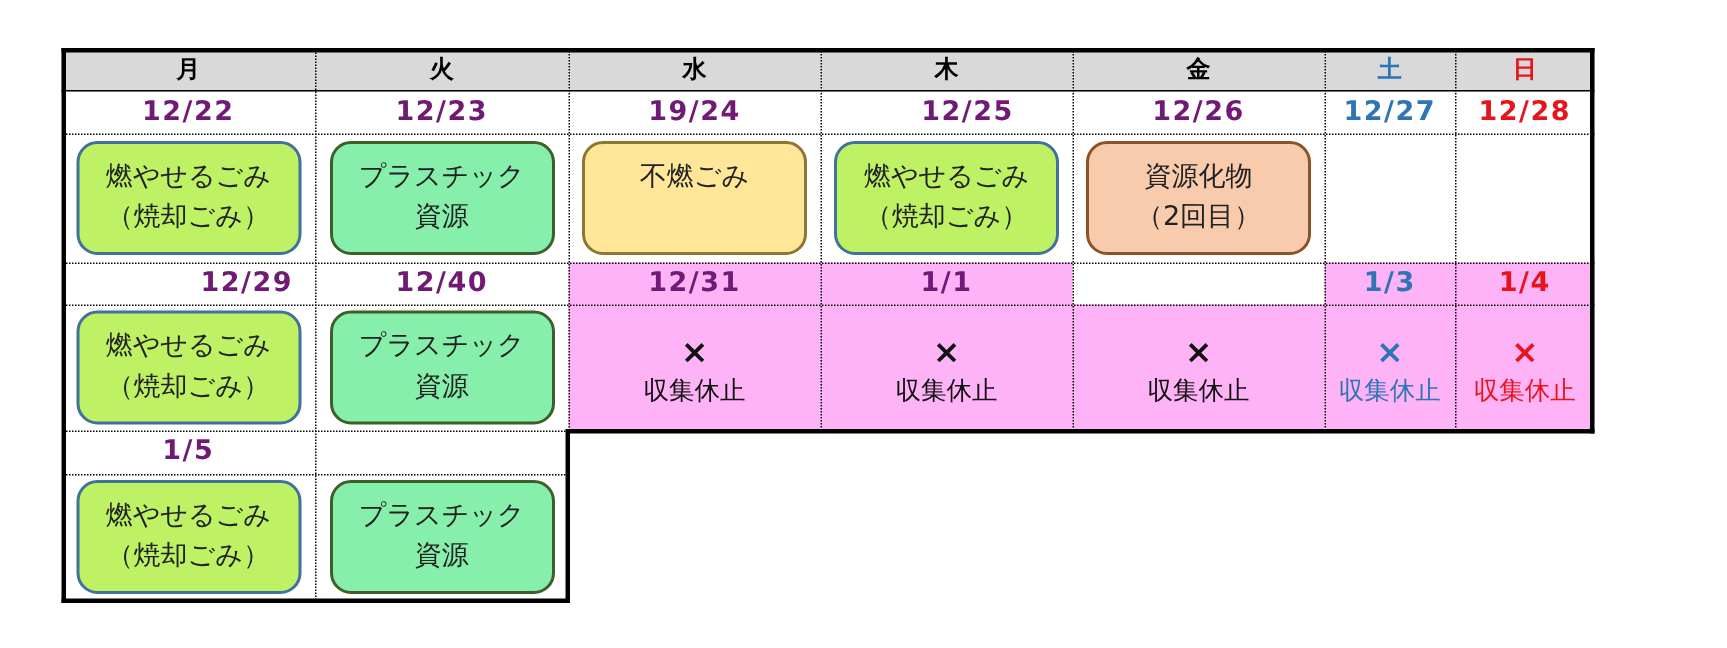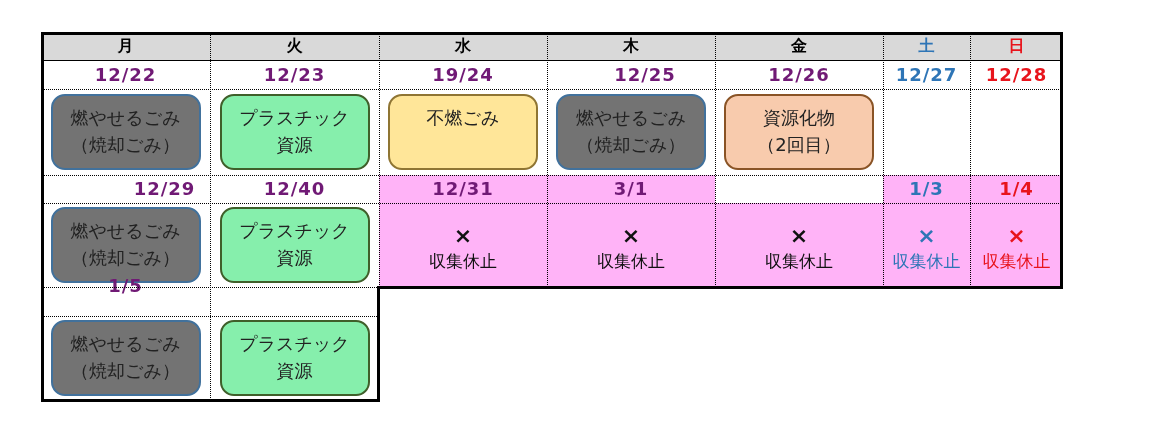--- a/index.html
+++ b/index.html
@@ -9,21 +9,21 @@
   .cell { position:absolute; box-sizing:border-box; }
   .hdr { background:#d9d9d9; text-align:center; font-weight:bold; font-size:16px; line-height:28px; color:#000; }
   .date { text-align:center; font-weight:bold; font-size:18px; line-height:28px; color:#701a75; letter-spacing:1px; }
   .content { display:flex; align-items:center; justify-content:center; }
   .pink { background:#ffb3f7; }
   .sat { color:#2e75b6; }
   .sun { color:#e8141c; }
   .pill { width:150px; height:76px; border-radius:14px; border:2px solid; box-sizing:border-box;
           display:flex; flex-direction:column; align-items:center; justify-content:flex-start;
           padding-top:8px; font-size:18px; line-height:27px; color:#222; }
-  .pill.burn { background:#737373; border-color:#41719c; }
+  .pill.burn { background:#bef264; border-color:#41719c; }
   .pill.plastic { background:#86efac; border-color:#3f5f2a; }
   .pill.nonburn { background:#ffe699; border-color:#8f7533; }
   .pill.resource { background:#f8cbad; border-color:#8a5426; }
   .stop { display:flex; flex-direction:column; align-items:center; font-size:17px; line-height:26px; color:#111; padding-top:8px; }
   .stop .x { font-size:22px; font-weight:bold; line-height:24px; }
   .vline { position:absolute; width:0; border-left:1px dotted #000; }
   .hline { position:absolute; height:0; border-top:1px dotted #000; }
   .solid { position:absolute; background:#000; }
 </style>
 </head>
@@ -76,21 +76,21 @@
       <span>資源化物</span>
       <span>（2回目）</span>
     </div>
   </div>
   <div class="cell content" style="left:842px;top:57px;width:87px;height:86px;"></div>
   <div class="cell content" style="left:929px;top:57px;width:93px;height:86px;"></div>
 
   <div class="cell date" style="left:0;top:143px;width:169px;height:28px;margin-left:39px;">12/29</div>
   <div class="cell date" style="left:169px;top:143px;width:169px;height:28px;">12/40</div>
   <div class="cell date pink" style="left:338px;top:143px;width:168px;height:28px;">12/31</div>
-  <div class="cell date pink" style="left:506px;top:143px;width:168px;height:28px;">3/1</div>
+  <div class="cell date pink" style="left:506px;top:143px;width:168px;height:28px;">1/1</div>
   <div class="cell date pink" style="left:674px;top:143px;width:168px;height:28px;margin-top:40px;">1/2</div>
   <div class="cell date pink sat" style="left:842px;top:143px;width:87px;height:28px;">1/3</div>
   <div class="cell date pink sun" style="left:929px;top:143px;width:93px;height:28px;">1/4</div>
 
   <div class="cell content" style="left:0;top:171px;width:169px;height:84px;">
     <div class="pill burn">
       <span>燃やせるごみ</span>
       <span>（焼却ごみ）</span>
     </div>
   </div>
@@ -124,21 +124,21 @@
       <span>収集休止</span>
     </div>
   </div>
   <div class="cell content pink" style="left:929px;top:171px;width:93px;height:84px;">
     <div class="stop sun" style="color:#e8141c">
       <span class="x">×</span>
       <span>収集休止</span>
     </div>
   </div>
 
-  <div class="cell date" style="left:0;top:240px;width:169px;height:29px;">1/5</div>
+  <div class="cell date" style="left:0;top:255px;width:169px;height:29px;">1/5</div>
   <div class="cell date" style="left:180px;top:255px;width:169px;height:29px;margin-top:44px;">1/6</div>
 
   <div class="cell content" style="left:0;top:284px;width:169px;height:84px;">
     <div class="pill burn">
       <span>燃やせるごみ</span>
       <span>（焼却ごみ）</span>
     </div>
   </div>
   <div class="cell content" style="left:169px;top:284px;width:169px;height:84px;">
     <div class="pill plastic">

